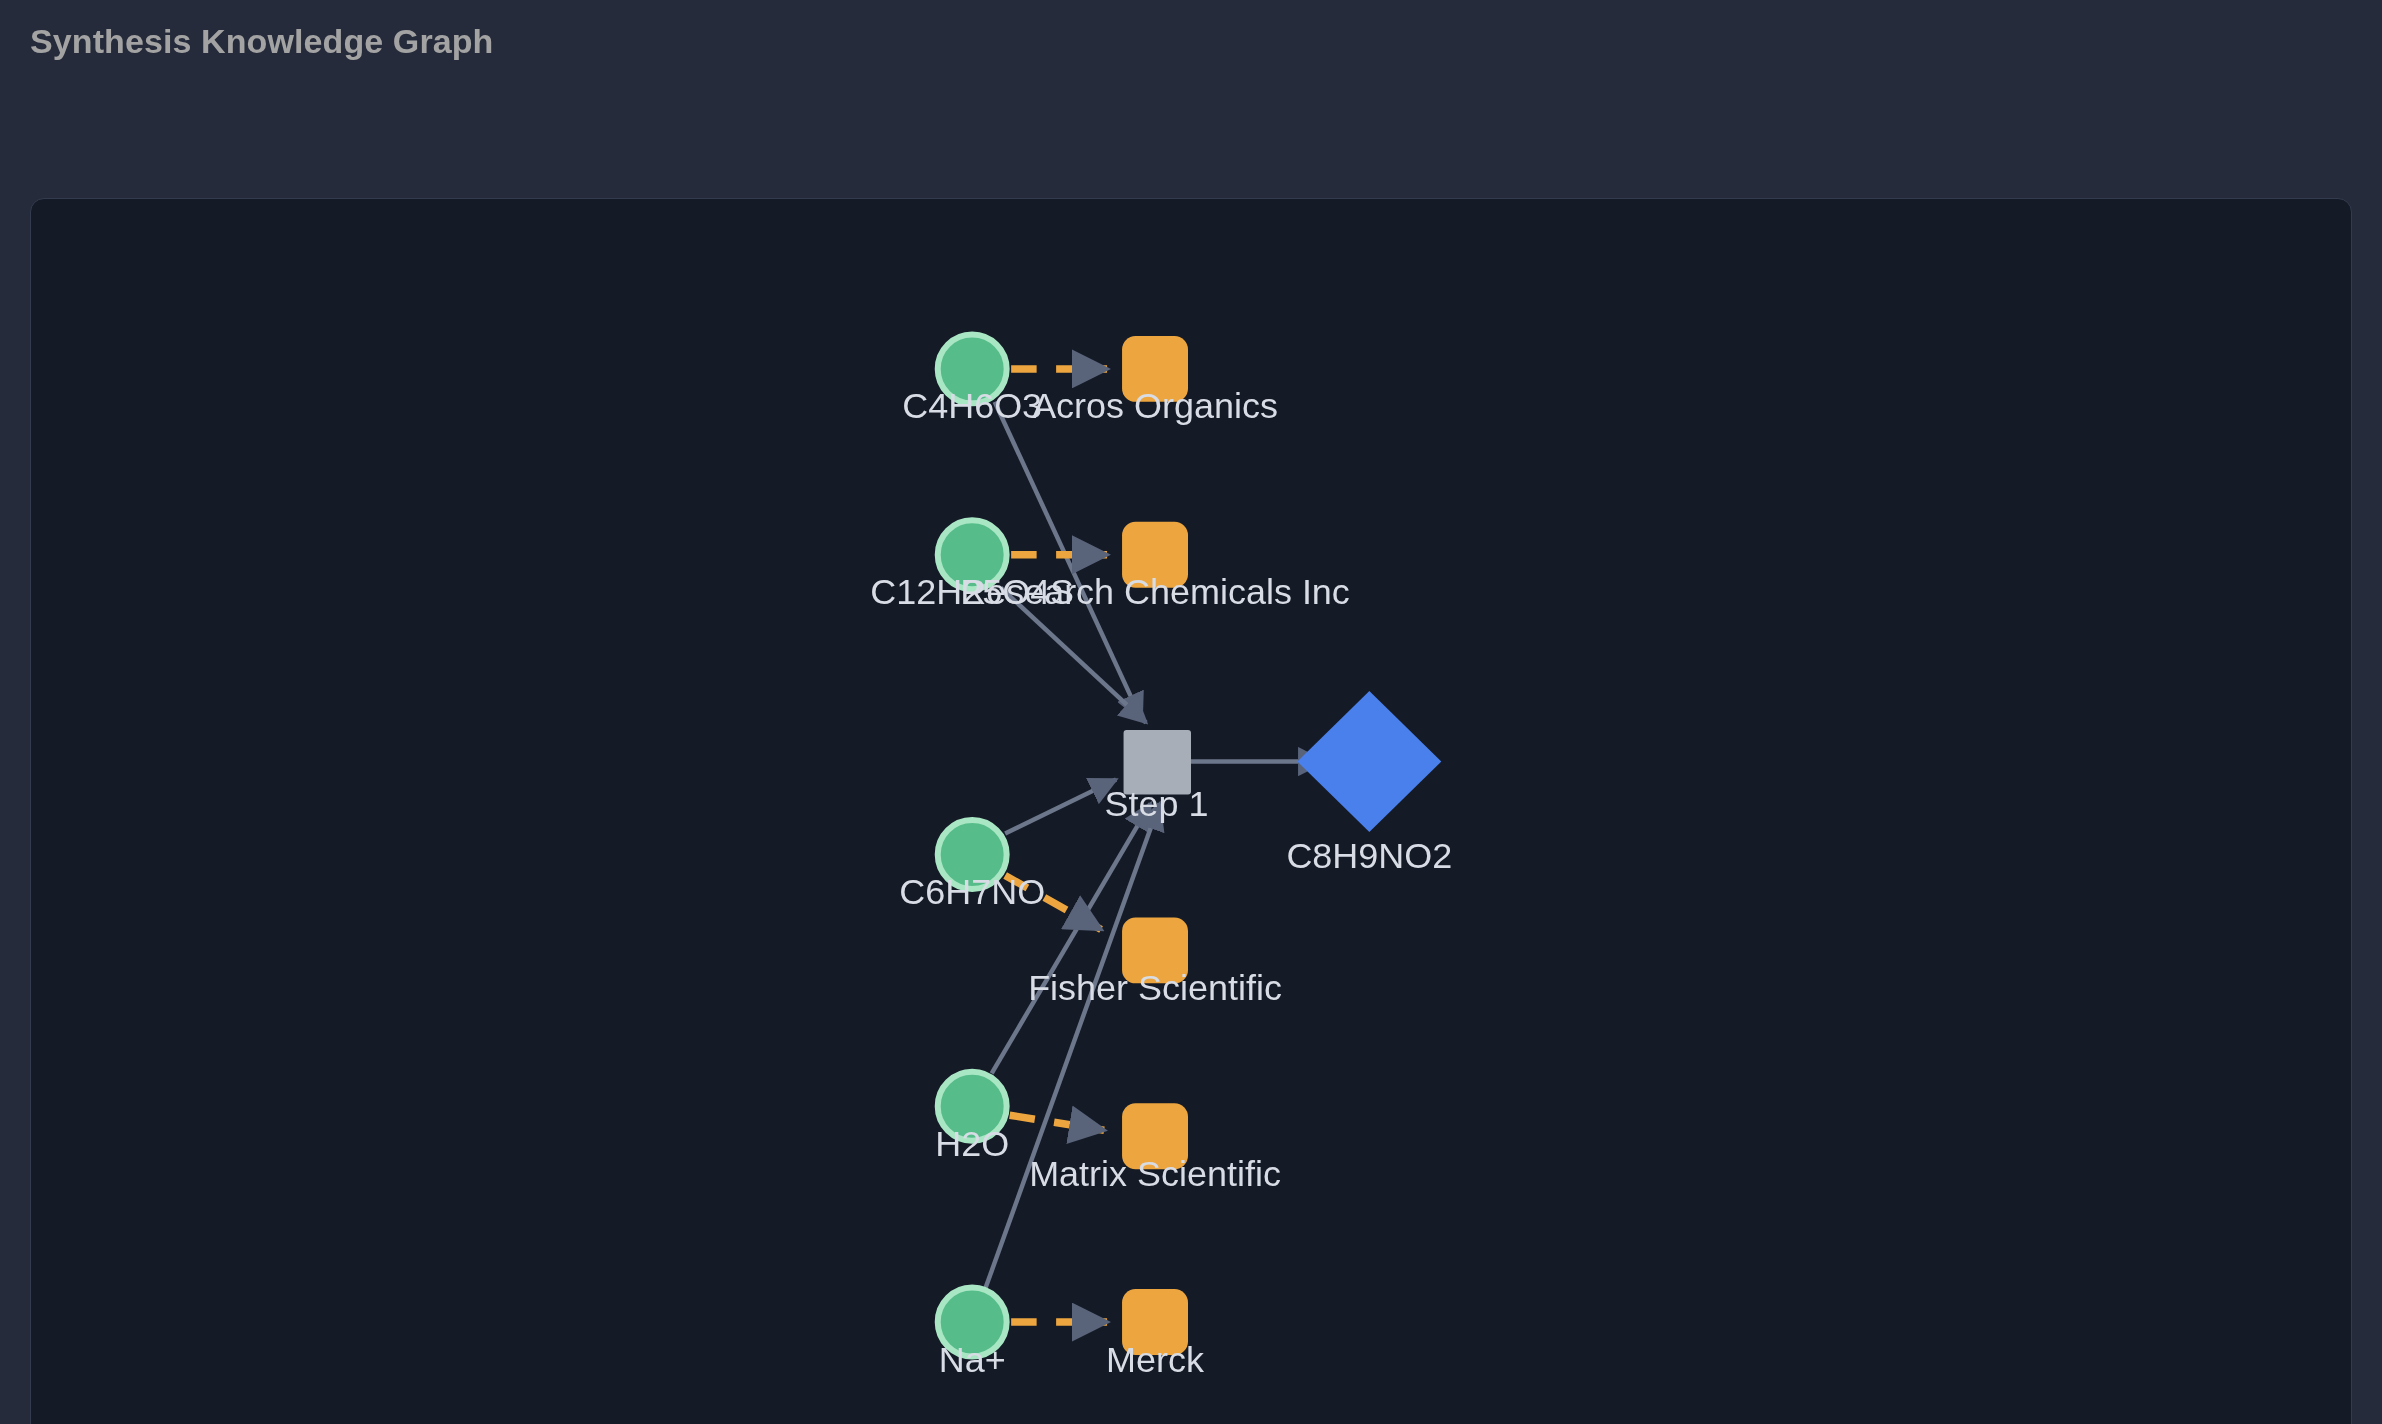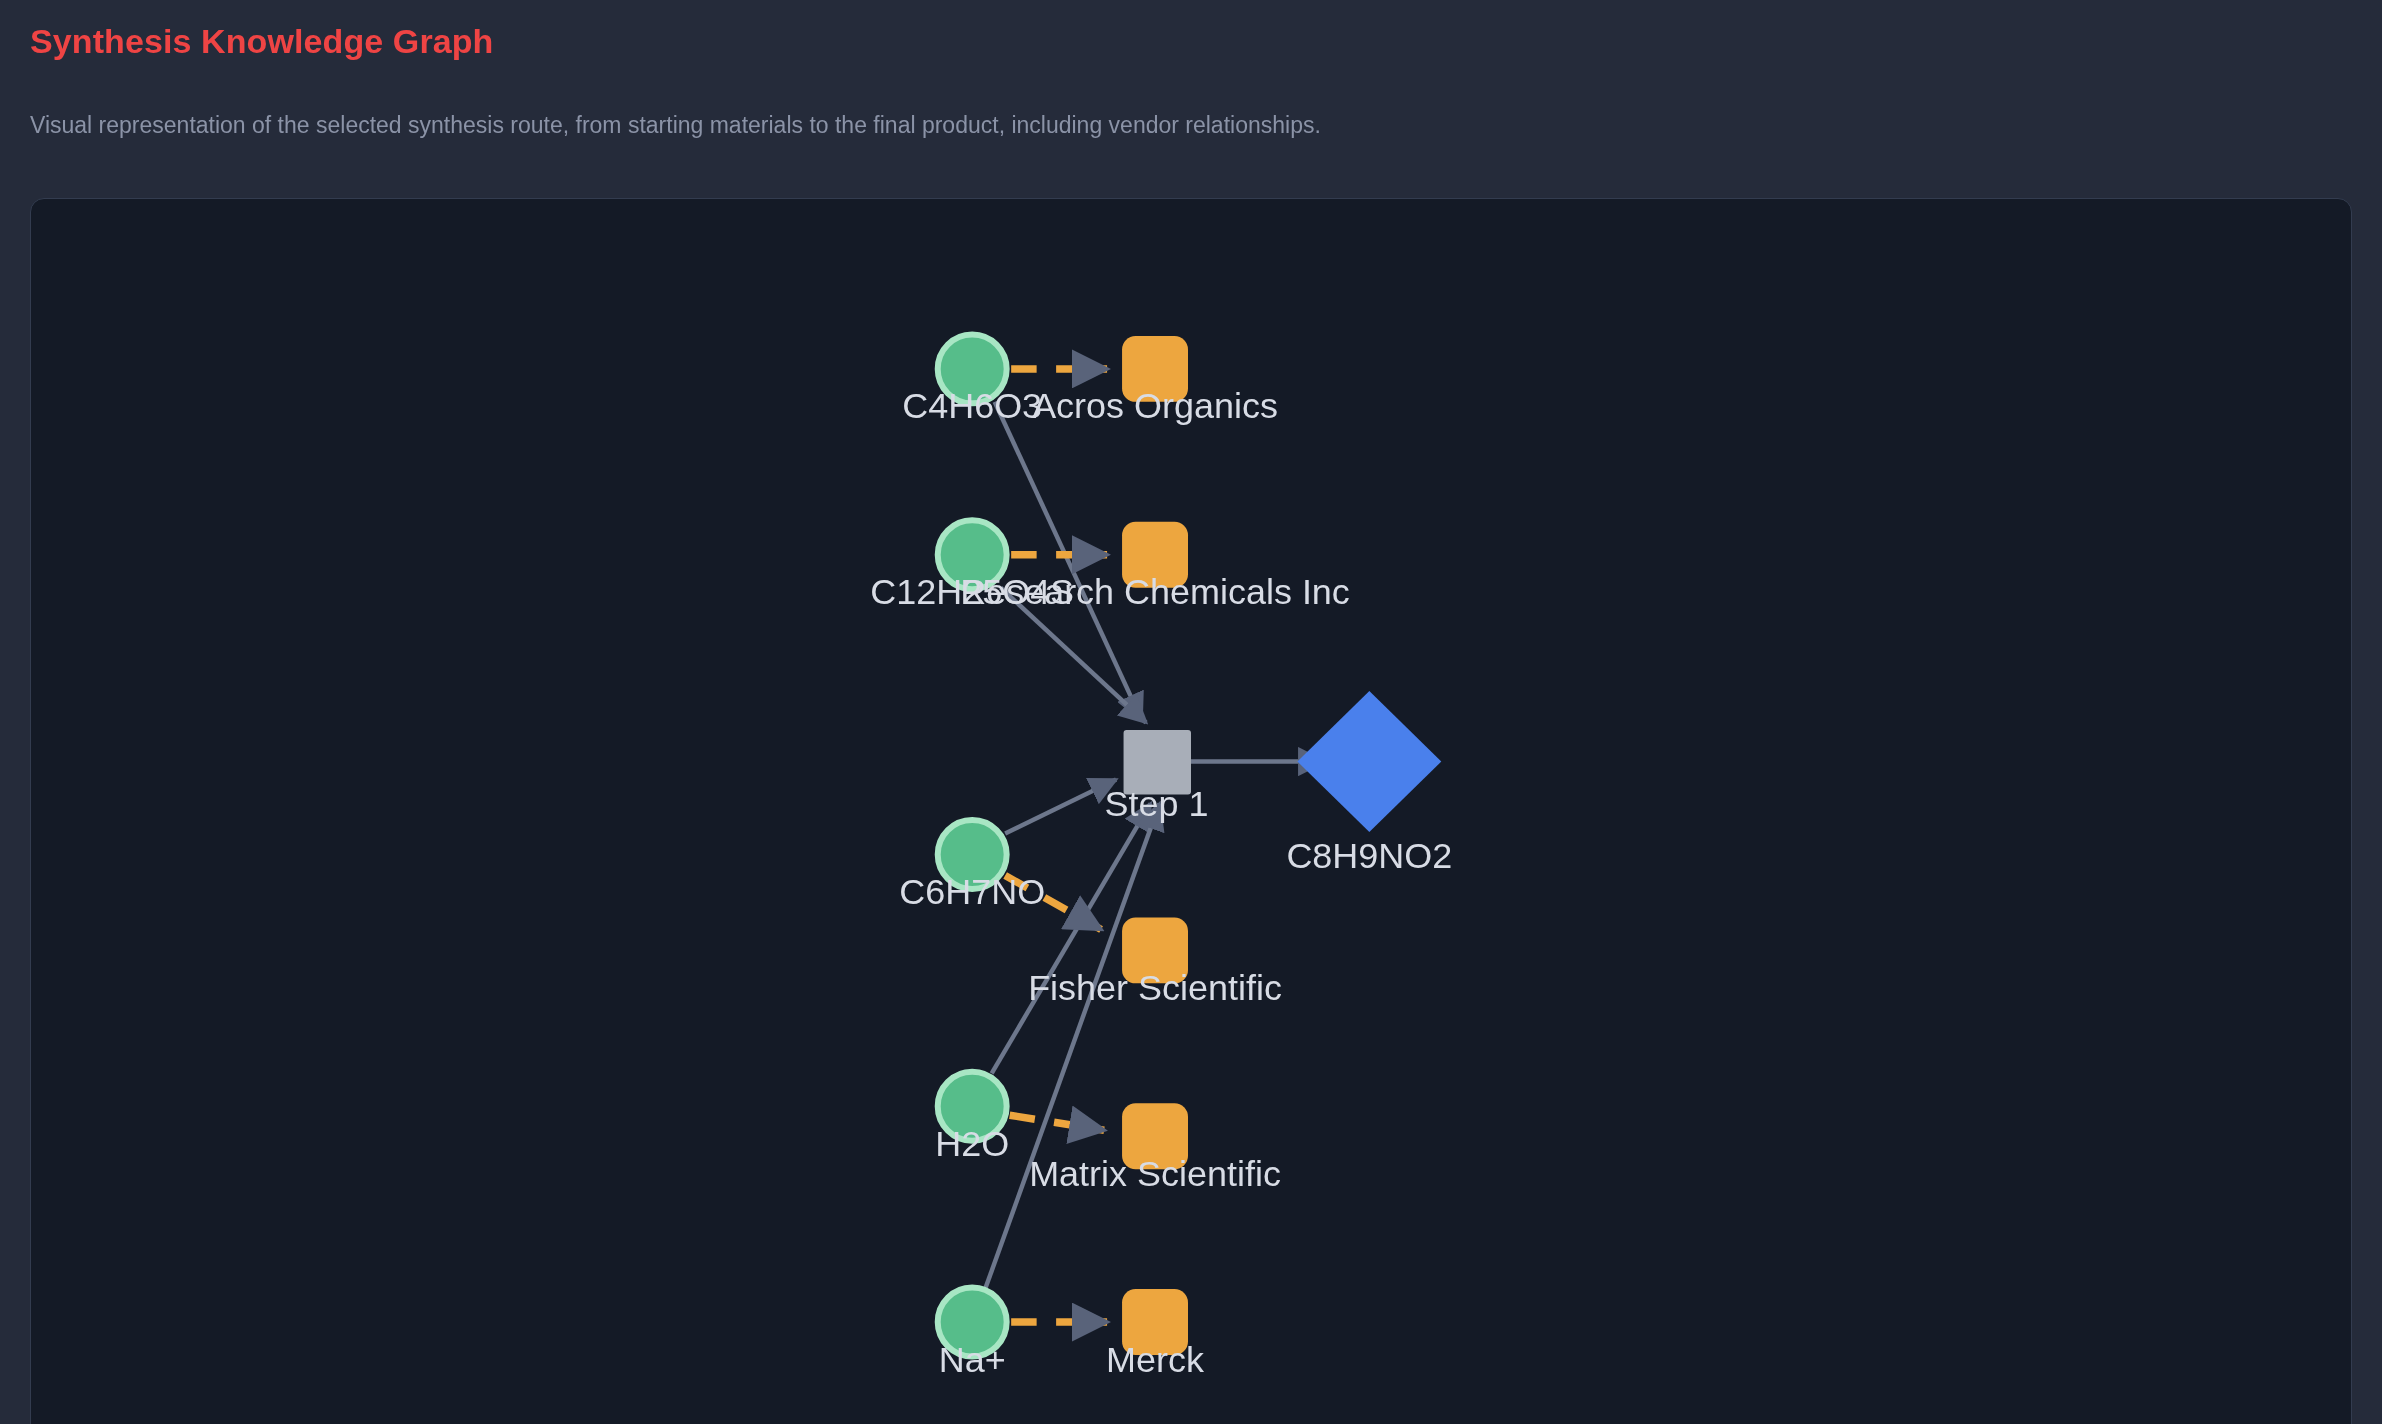--- a/index.html
+++ b/index.html
@@ -21,21 +21,21 @@
     height: 1424px;
     box-sizing: border-box;
     padding: 0 30px;
   }
   .page-title {
     position: absolute;
     left: 30px;
     top: 22px;
     font-size: 34px;
     font-weight: bold;
-    color: #ef4444;
+    color: #a3a3a3;
     letter-spacing: 0.1px;
     margin: 0;
   }
   .page-subtitle {
     position: absolute;
     left: 30px;
     top: 112px;
     font-size: 23px;
     font-weight: normal;
     color: #8b93a7;
@@ -92,21 +92,20 @@
     fill: #4a80ec;
   }
 </style>
 </head>
 <body>
 
 <div class="page">
 
   <h1 class="page-title">Synthesis Knowledge Graph</h1>
 
-  <p class="page-subtitle">Visual representation of the selected synthesis route, from starting materials to the final product, including vendor relationships.</p>
 
   <div class="graph-card">
 
     <svg class="graph-canvas" viewBox="0 0 1548 800" preserveAspectRatio="xMidYMid meet">
 
       <defs>
         <marker id="arrow-solid" viewBox="0 0 10 10" refX="9" refY="5" markerWidth="6.5" markerHeight="6.5" orient="auto-start-reverse">
           <path d="M 0 0 L 10 5 L 0 10 z" fill="#59637a"></path>
         </marker>
         <marker id="arrow-dash" viewBox="0 0 10 10" refX="9" refY="5" markerWidth="5.2" markerHeight="5.2" orient="auto-start-reverse">

